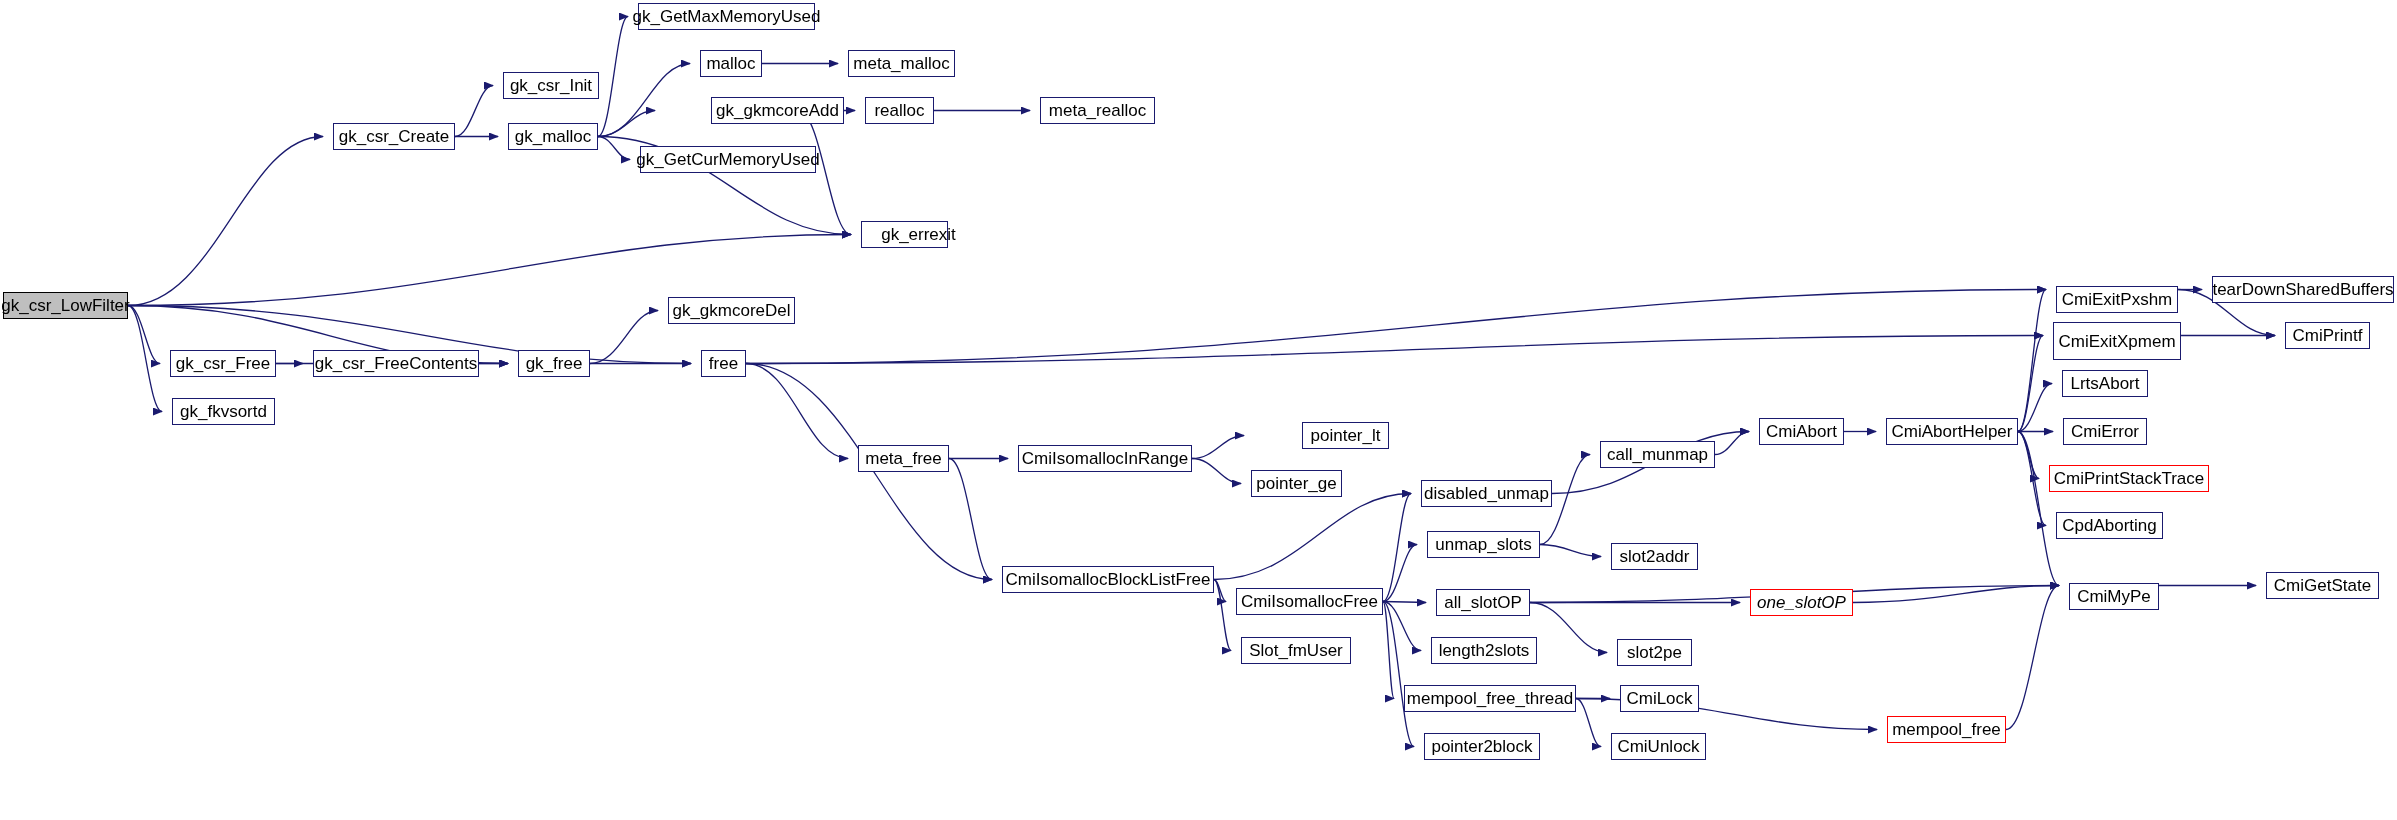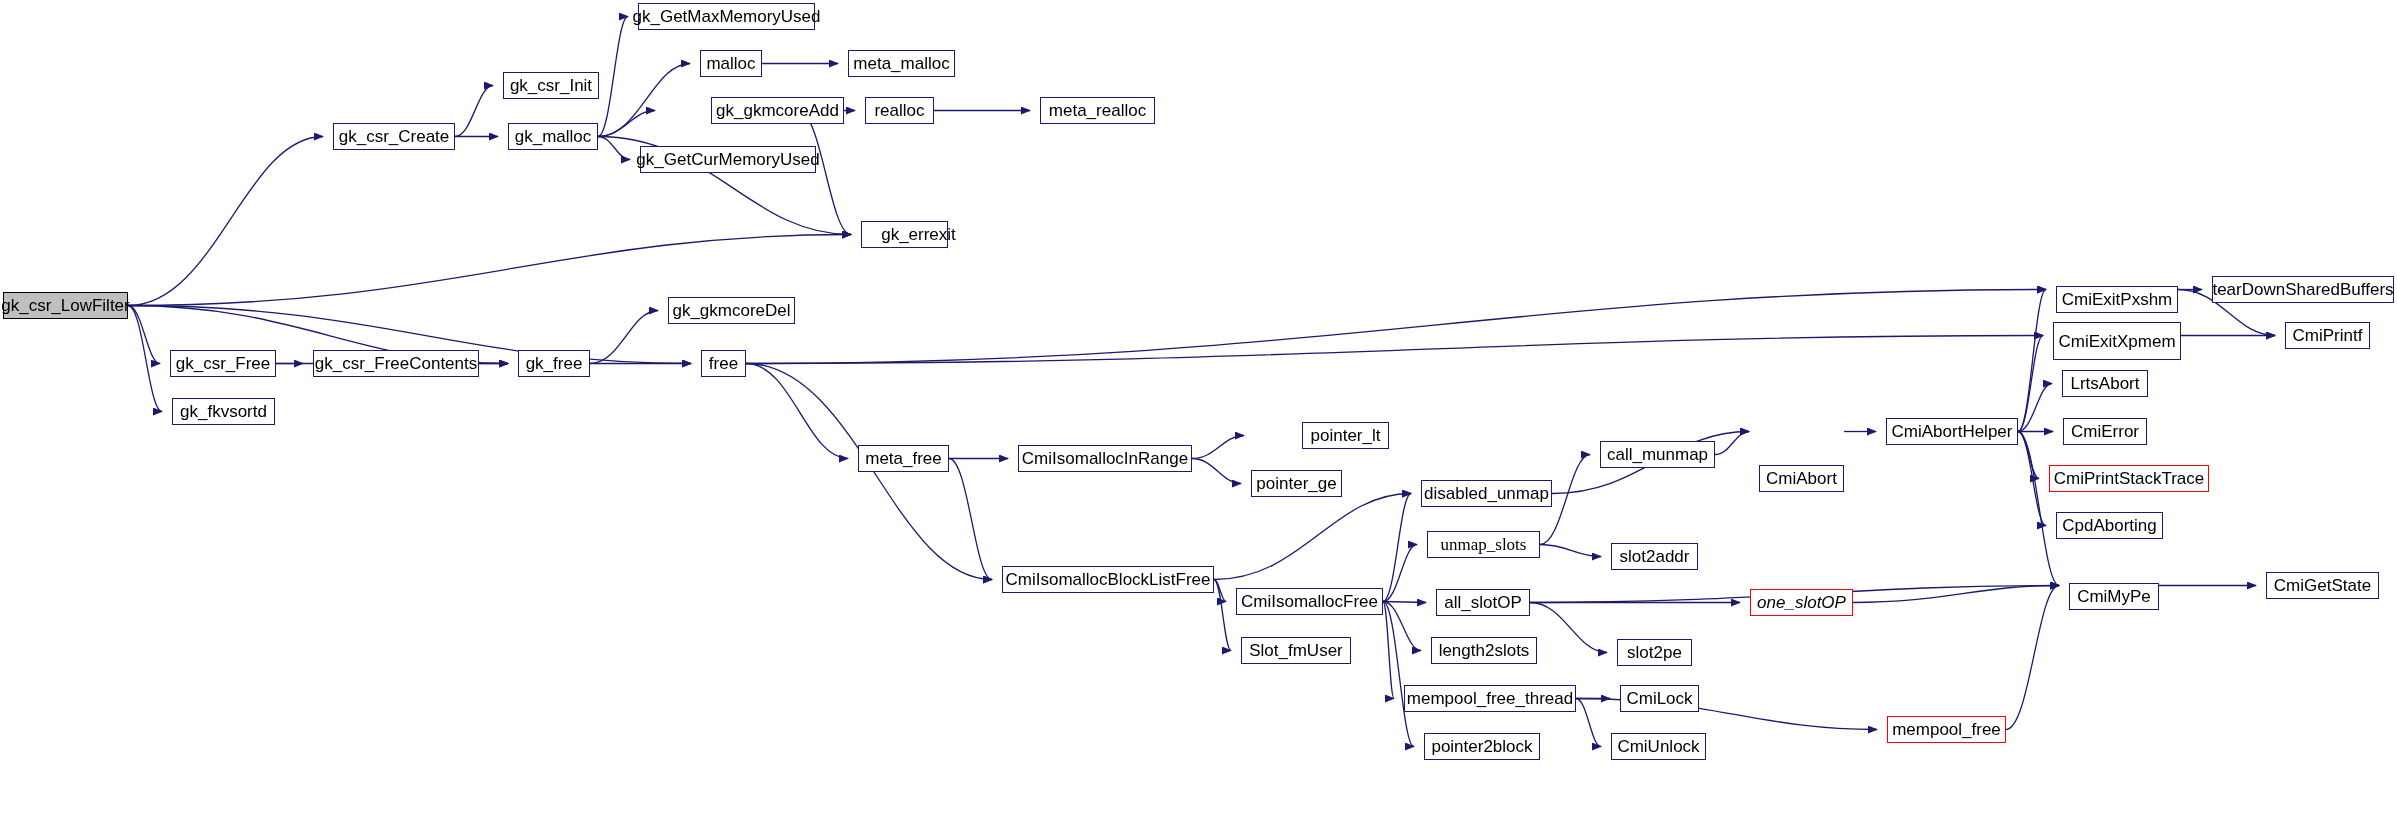--- a/index.html
+++ b/index.html
@@ -140,31 +140,31 @@
       <div class="node" style="left: 2053px; top: 322px; width: 128px; height: 38px;">CmiExitXpmem</div>
       <div class="node" style="left: 2285px; top: 322px; width: 85px; height: 27px;">CmiPrintf</div>
       <div class="node" style="left: 668px; top: 297px; width: 127px; height: 27px;">gk_gkmcoreDel</div>
       <div class="node" style="left: 170px; top: 350px; width: 106px; height: 27px;">gk_csr_Free</div>
       <div class="node" style="left: 313px; top: 350px; width: 166px; height: 27px;">gk_csr_FreeContents</div>
       <div class="node" style="left: 518px; top: 350px; width: 72px; height: 27px;">gk_free</div>
       <div class="node" style="left: 701px; top: 350px; width: 45px; height: 27px;">free</div>
       <div class="node" style="left: 2062px; top: 370px; width: 86px; height: 27px;">LrtsAbort</div>
       <div class="node" style="left: 172px; top: 398px; width: 103px; height: 27px;">gk_fkvsortd</div>
       <div class="node" style="left: 2063px; top: 418px; width: 84px; height: 27px;">CmiError</div>
-      <div class="node" style="left: 1759px; top: 418px; width: 85px; height: 27px; margin-top: 47px;">CmiAbort</div>
+      <div class="node" style="left: 1759px; top: 418px; width: 85px; height: 27px;">CmiAbort</div>
       <div class="node" style="left: 1886px; top: 418px; width: 132px; height: 27px;">CmiAbortHelper</div>
       <div class="node" style="left: 1254px; top: 422px; width: 87px; height: 27px; margin-left: 48px;">pointer_lt</div>
       <div class="node" style="left: 1600px; top: 441px; width: 115px; height: 27px;">call_munmap</div>
       <div class="node" style="left: 858px; top: 445px; width: 91px; height: 27px;">meta_free</div>
       <div class="node" style="left: 1018px; top: 445px; width: 174px; height: 27px;">CmiIsomallocInRange</div>
       <div class="node redborder" style="left: 2049px; top: 465px; width: 160px; height: 27px;">CmiPrintStackTrace</div>
       <div class="node" style="left: 1251px; top: 470px; width: 91px; height: 27px;">pointer_ge</div>
       <div class="node" style="left: 1421px; top: 480px; width: 131px; height: 27px;">disabled_unmap</div>
       <div class="node" style="left: 2056px; top: 512px; width: 107px; height: 27px;">CpdAborting</div>
-      <div class="node" style="left: 1427px; top: 531px; width: 113px; height: 27px; font-family: Liberation Serif, serif;">unmap_slots</div>
+      <div class="node" style="left: 1427px; top: 531px; width: 113px; height: 27px;">unmap_slots</div>
       <div class="node" style="left: 1611px; top: 543px; width: 87px; height: 27px;">slot2addr</div>
       <div class="node" style="left: 2069px; top: 572px; width: 90px; height: 27px; margin-top: 11px;">CmiMyPe</div>
       <div class="node" style="left: 2266px; top: 572px; width: 113px; height: 27px;">CmiGetState</div>
       <div class="node" style="left: 1002px; top: 566px; width: 212px; height: 27px;">CmiIsomallocBlockListFree</div>
       <div class="node" style="left: 1236px; top: 588px; width: 147px; height: 27px;">CmiIsomallocFree</div>
       <div class="node" style="left: 1436px; top: 589px; width: 94px; height: 27px;">all_slotOP</div>
       <div class="node redborder" style="left: 1750px; top: 589px; width: 103px; height: 27px; font-style: italic;">one_slotOP</div>
       <div class="node" style="left: 1431px; top: 637px; width: 106px; height: 27px;">length2slots</div>
       <div class="node" style="left: 1617px; top: 639px; width: 75px; height: 27px;">slot2pe</div>
       <div class="node" style="left: 1241px; top: 637px; width: 110px; height: 27px;">Slot_fmUser</div>

